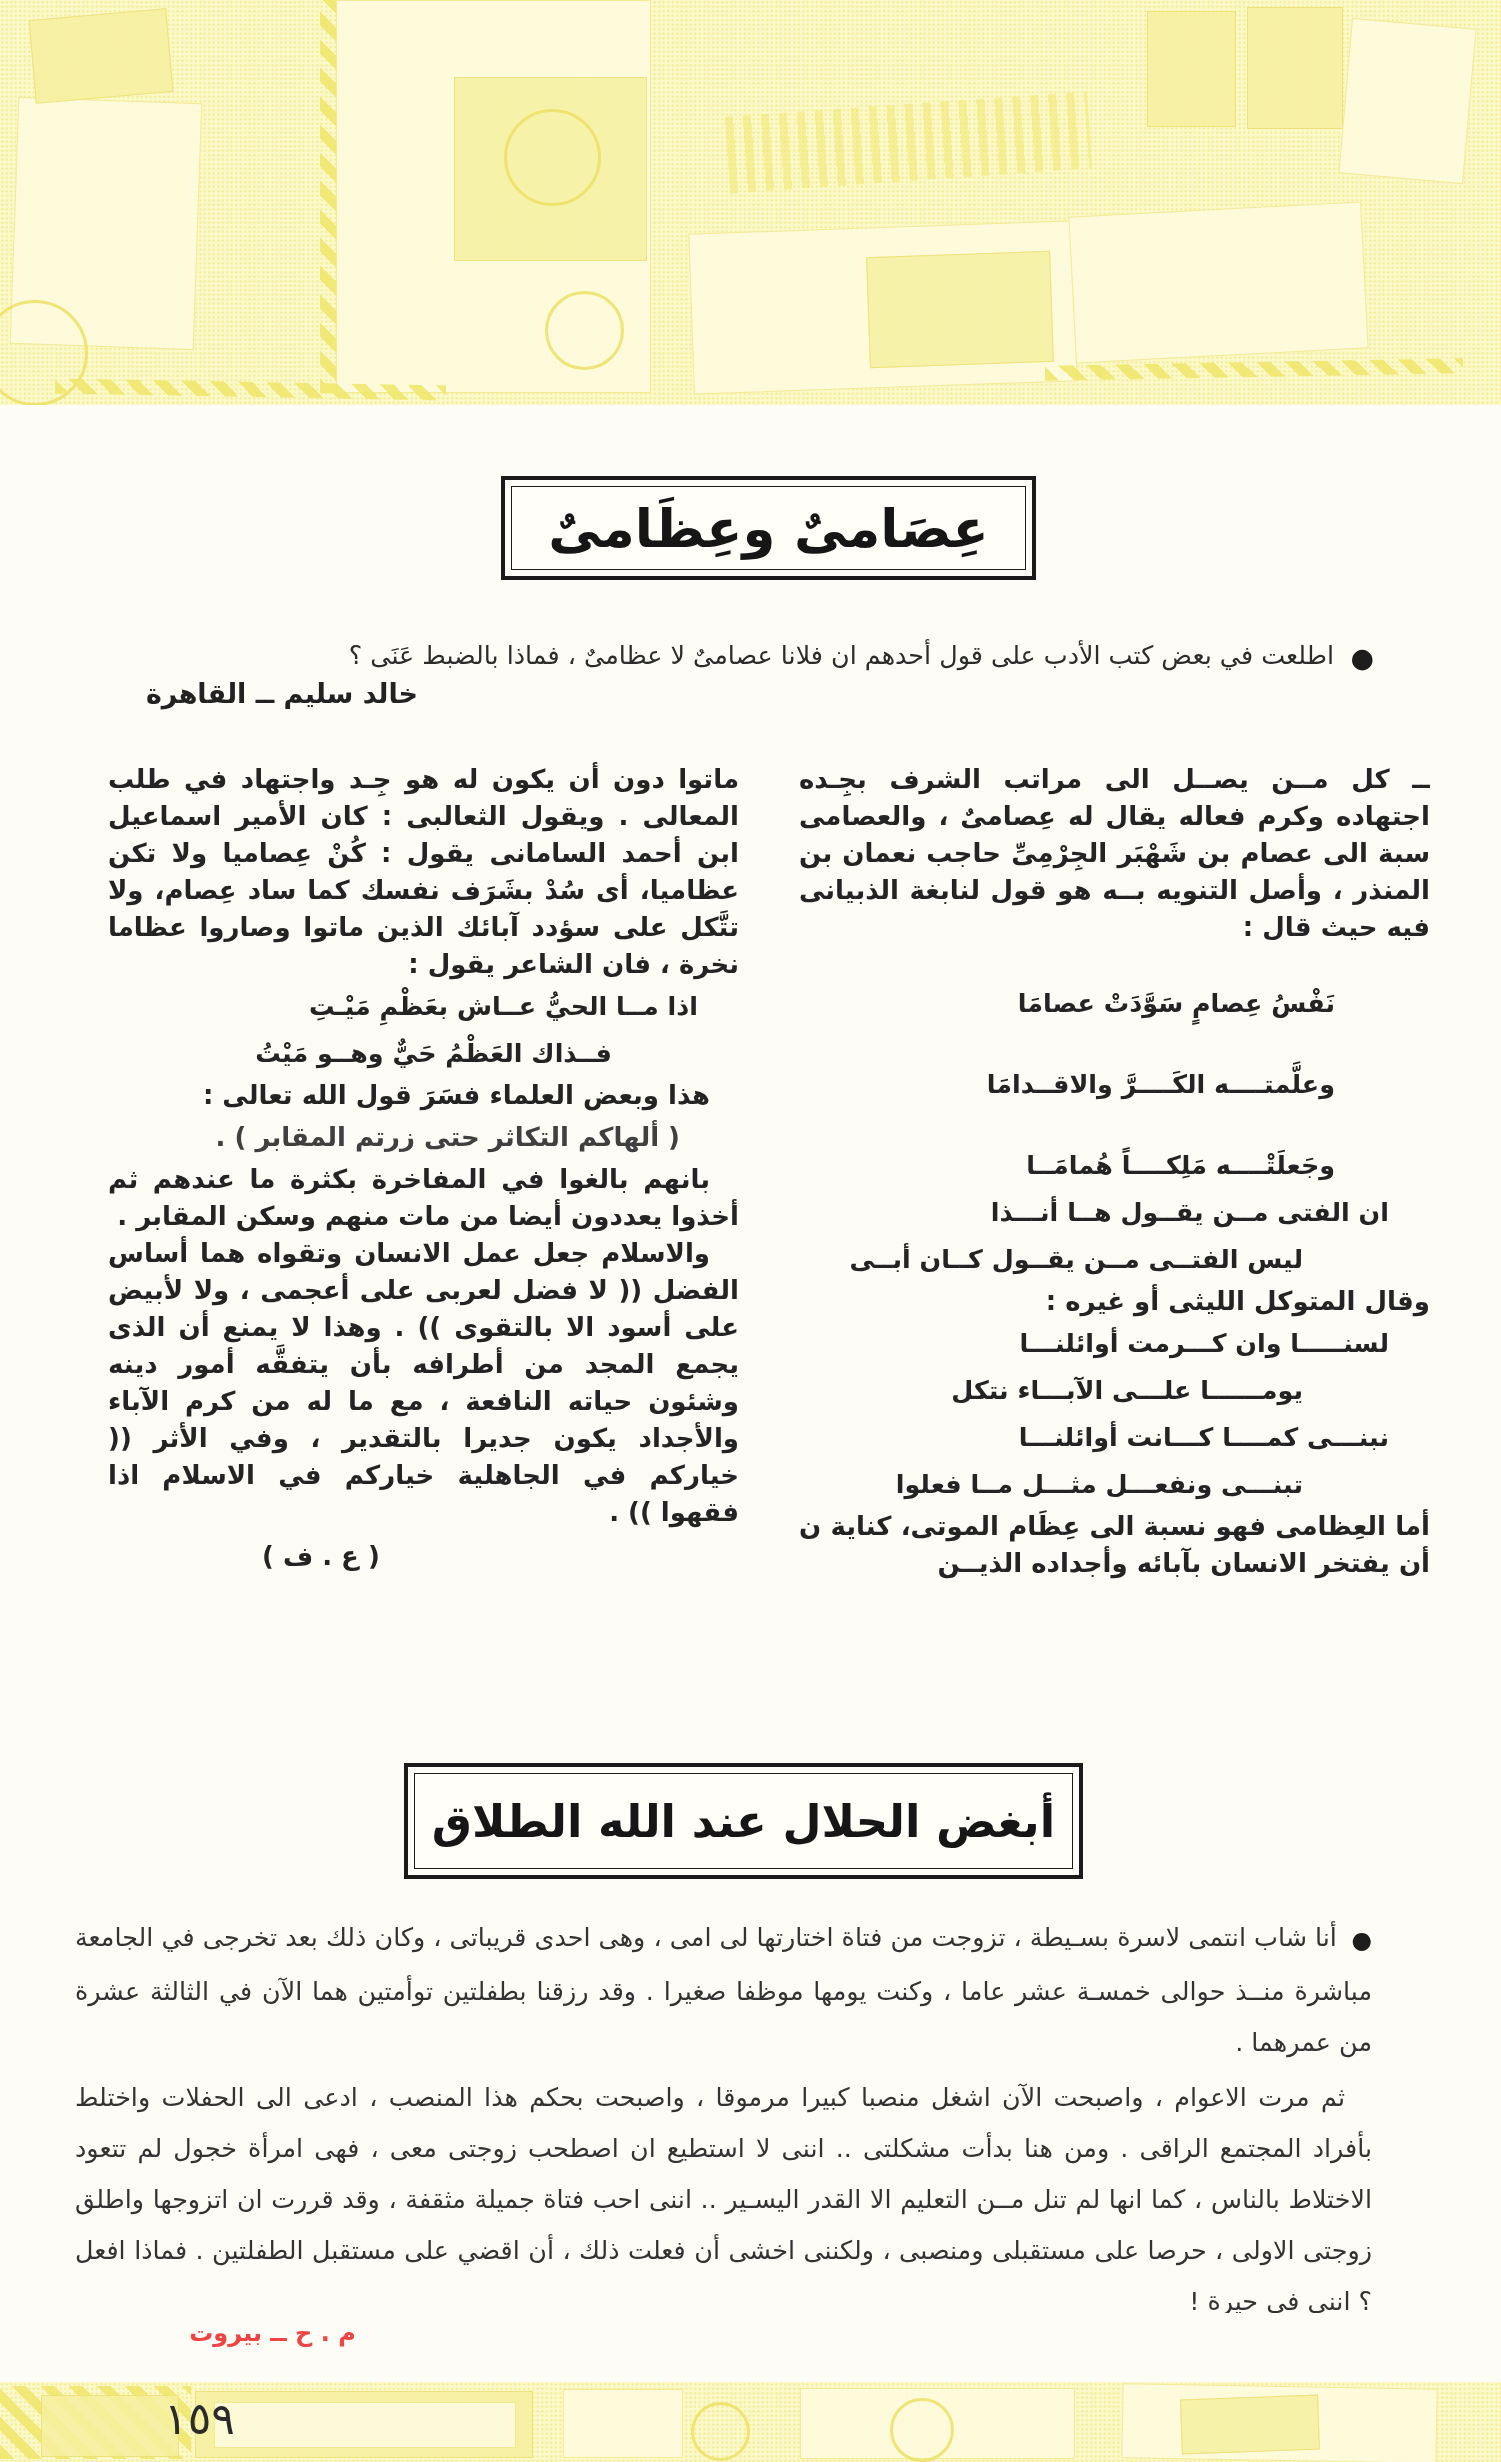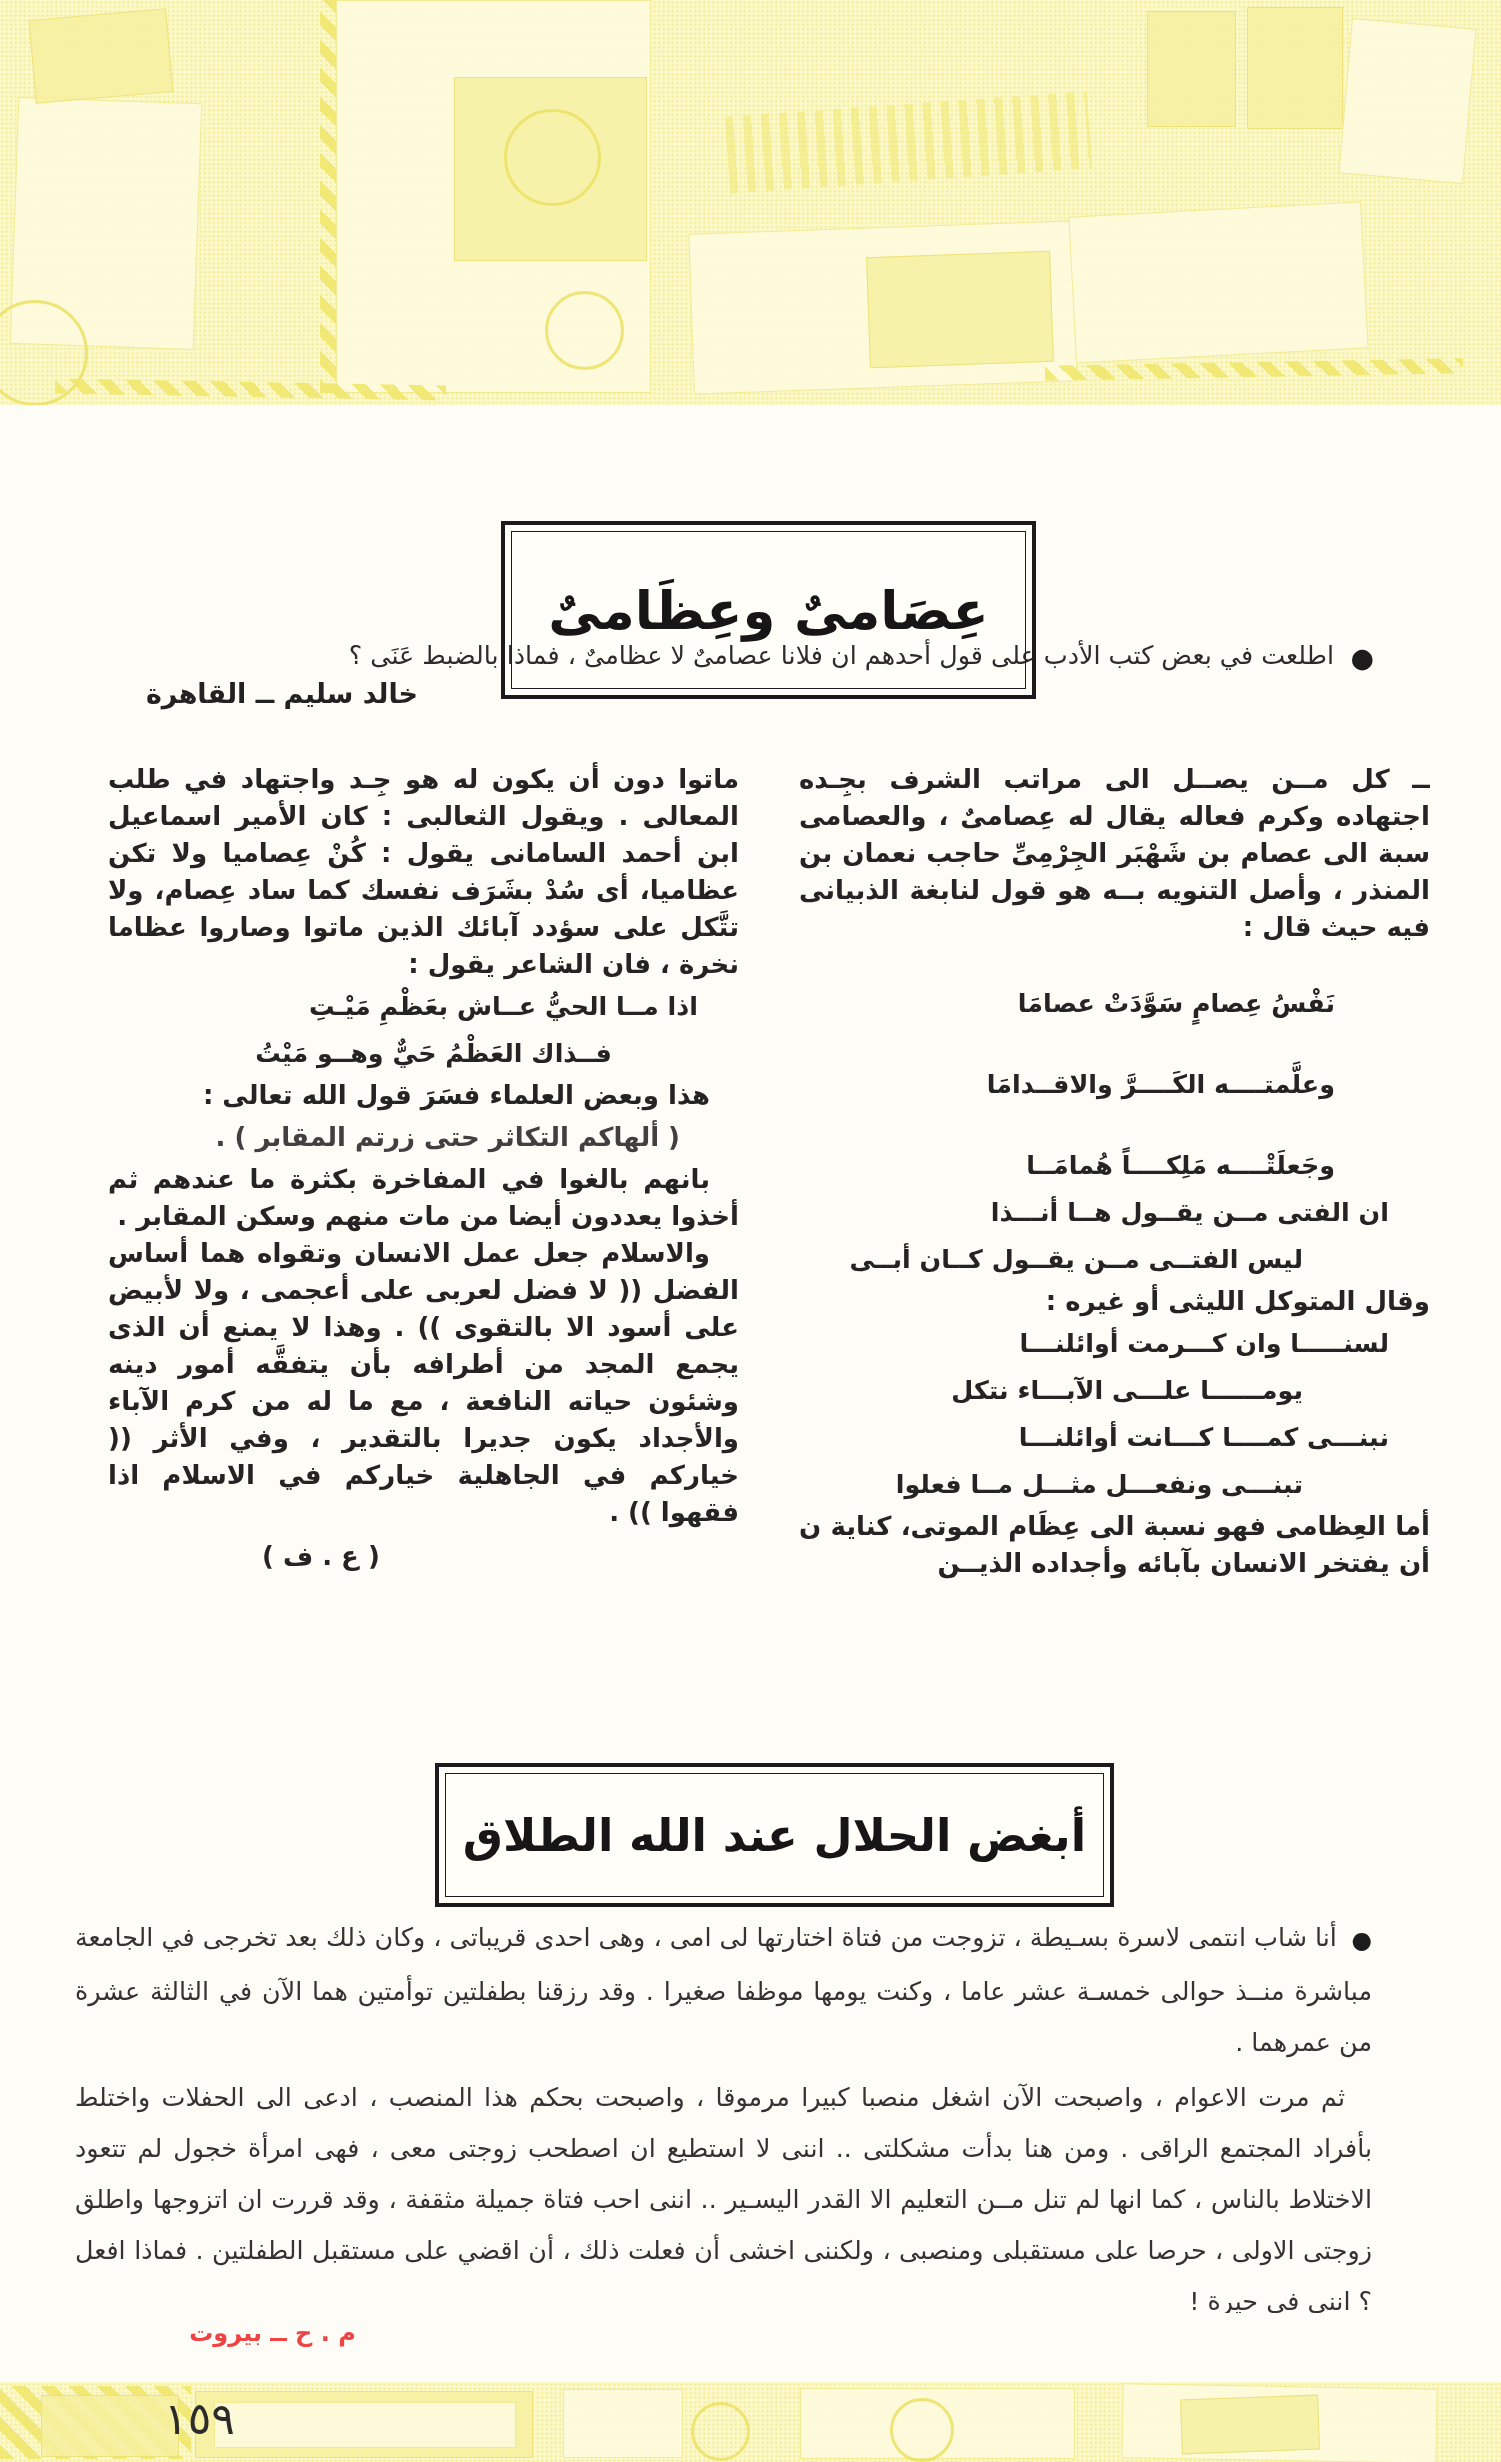--- a/index.html
+++ b/index.html
@@ -22,22 +22,22 @@
   .env{background:rgba(253,251,222,.9); border:1.8px solid rgba(241,232,140,.9);}
   .stampd{background:rgba(246,240,160,.85); border:1.8px solid rgba(236,224,120,.95);}
   .ring{border:3.6px solid rgba(236,225,100,.85); border-radius:50%;}
   .stripe45{background:repeating-linear-gradient(45deg,rgba(240,231,110,.9) 0 10px, rgba(255,255,255,0) 10px 20px);}
   .stripe90{background:repeating-linear-gradient(90deg,rgba(240,231,110,.75) 0 8.2px, rgba(255,255,255,0) 8.2px 18px);}
 
   
   .tbox{position:absolute; background:#fffef9; border:4.5px solid #1b1b1b; padding:6.4px; box-sizing:border-box;}
   .tbox-inner{border:1.8px solid #1b1b1b; width:100%; height:100%;
     display:flex; align-items:center; justify-content:center; box-sizing:border-box;}
-  .tbox1{left:501px; top:476px; width:535px; height:178px;margin-top:45px;}
-  .tbox2{left:435px; top:1763px; width:679px; height:144px;}
+  .tbox1{left:501px; top:476px; width:535px; height:104px;}
+  .tbox2{left:404px; top:1763px; width:679px; height:116px;}
   .title1{font-size:53px; font-weight:bold; color:#161616;}
   .title2{font-size:45px; font-weight:bold; color:#161616;}
 
   
   .q1{position:absolute; top:634px; right:127px; left:82px;
     direction:rtl; text-align:right; font-size:25.4px; line-height:42px; color:#2c2c2c;}
   .bullet{font-size:27px; color:#1d1d1d; margin-left:16.4px; vertical-align:-2.7px;}
   .asker{position:absolute; top:678px; left:123px; width:318px; direction:rtl;
     text-align:center; font-size:27px; font-weight:bold; color:#222;}
 

